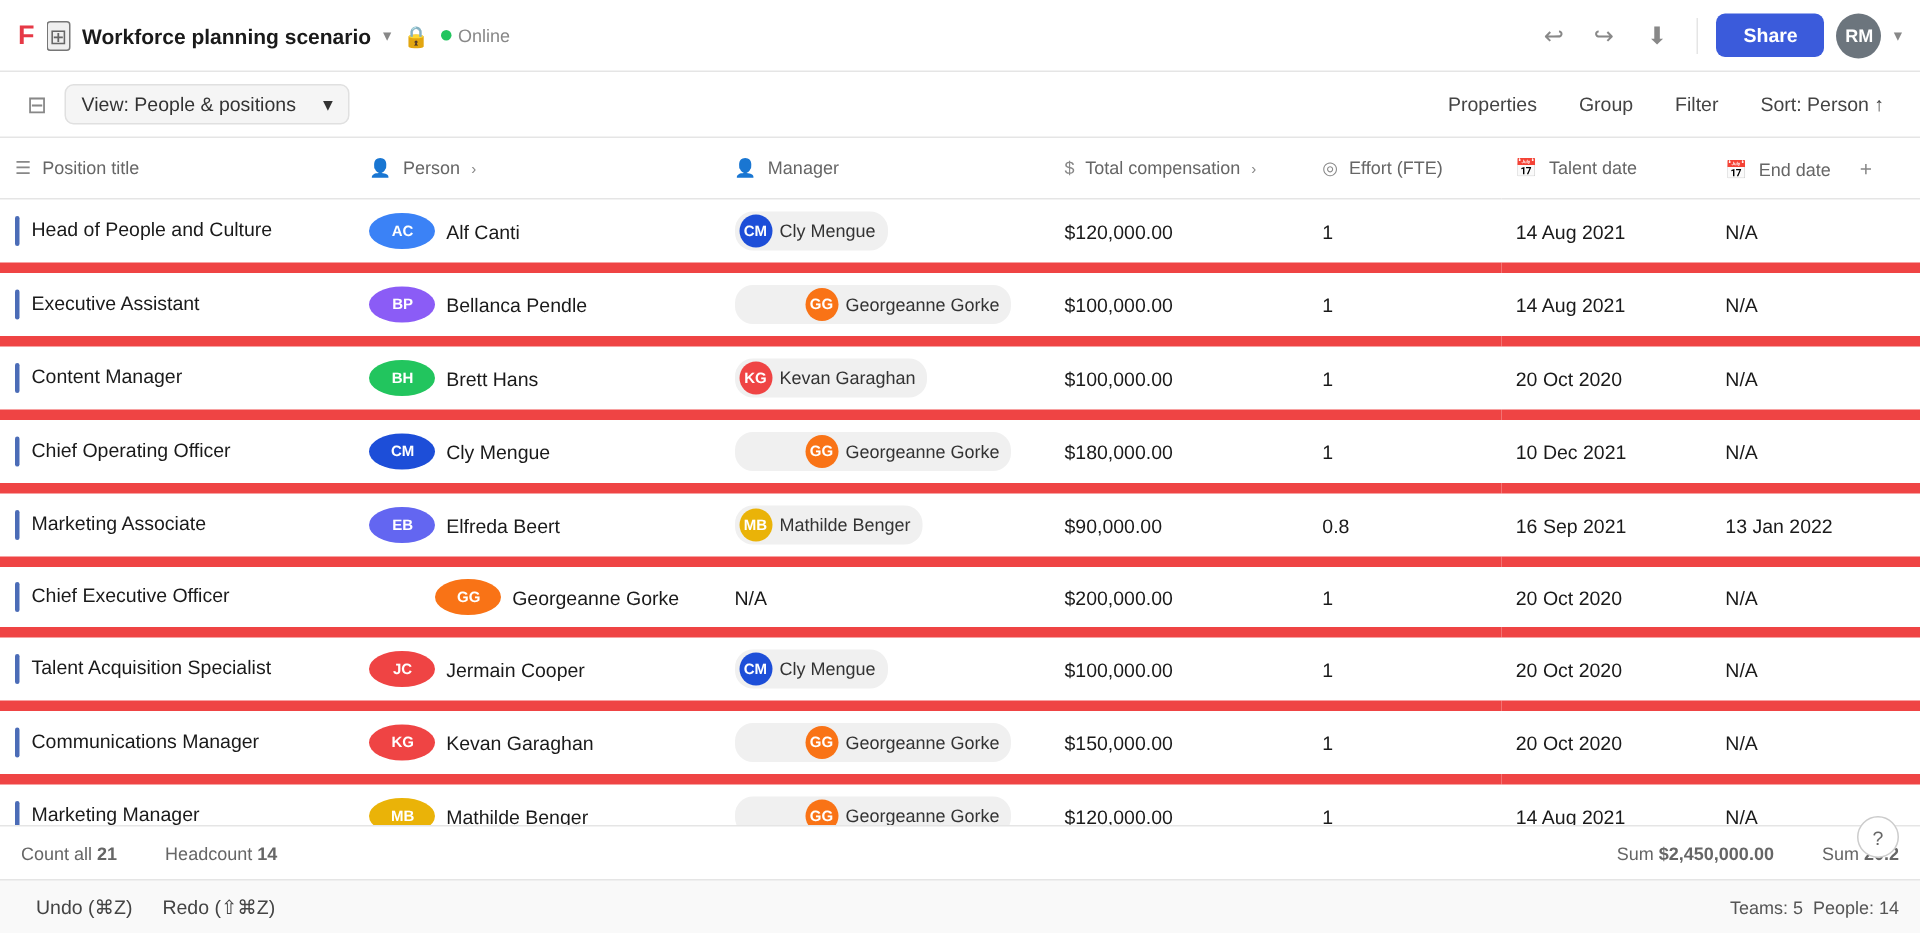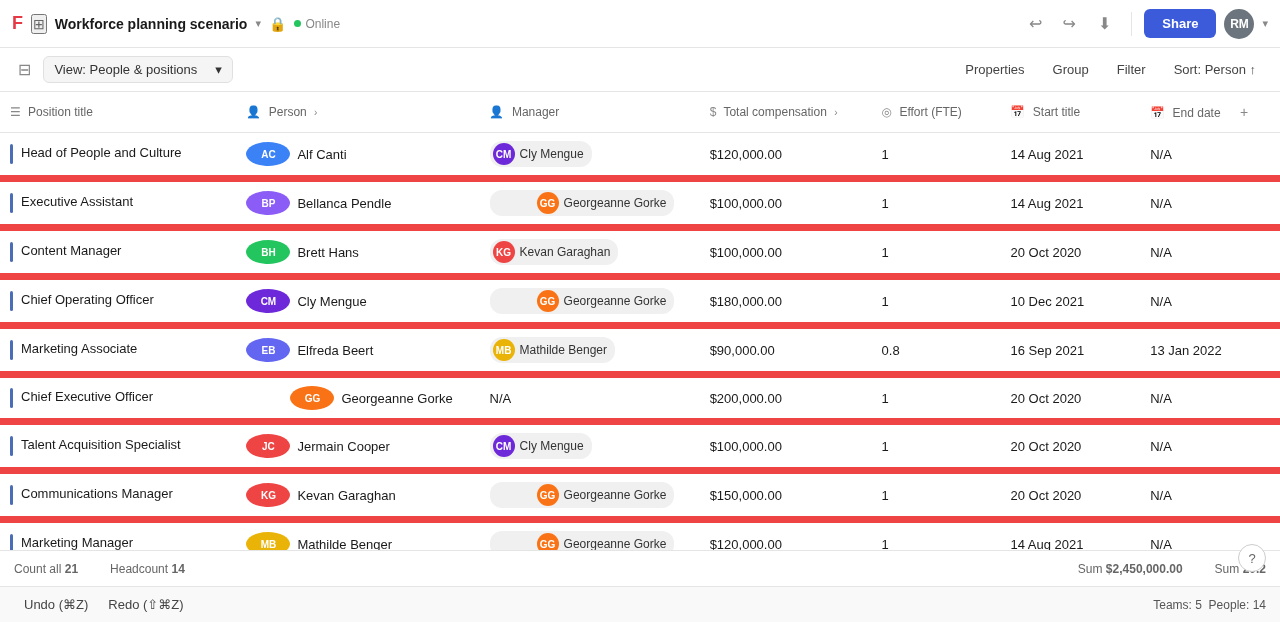--- a/index.html
+++ b/index.html
@@ -66,21 +66,21 @@
 
     
     .help-btn { position: fixed; right: 14px; bottom: 50px; width: 28px; height: 28px; border-radius: 50%; border: 1px solid #ccc; background: #fff; display: flex; align-items: center; justify-content: center; font-size: 13px; color: #666; cursor: pointer; }
 
     
     .av-blue { background: #3b82f6; }
     .av-purple { background: #8b5cf6; }
     .av-green { background: #22c55e; }
     .av-orange { background: #f97316; margin-left: 44px; }
     .av-pink { background: #ec4899; }
-    .av-teal { background: #6d28d9; }
+    .av-teal { background: #1d4ed8; }
     .av-red { background: #ef4444; }
     .av-indigo { background: #6366f1; }
     .av-yellow { background: #eab308; }
   </style>
 </head>
 <body>
 
 <div class="topbar">
   <span class="topbar-logo">F</span>
   <button class="topbar-grid">⊞</button>
@@ -135,21 +135,21 @@
           <span class="th-icon">$</span>
           <span>Total compensation</span>
           <span class="sort-icon">›</span>
         </th>
         <th class="col-effort">
           <span class="th-icon">◎</span>
           <span>Effort (FTE)</span>
         </th>
         <th class="col-start">
           <span class="th-icon">📅</span>
-          <span>Start title</span>
+          <span>Talent date</span>
         </th>
         <th class="col-end">
           <span class="th-icon">📅</span>
           <span>End date</span>
           <button class="add-col-btn" style="margin-left:8px;background:none;border:none;cursor:pointer;color:#888;font-size:14px;">+</button>
         </th>
       </tr>
     </thead>
     <tbody id="table-body">
     <tr>

